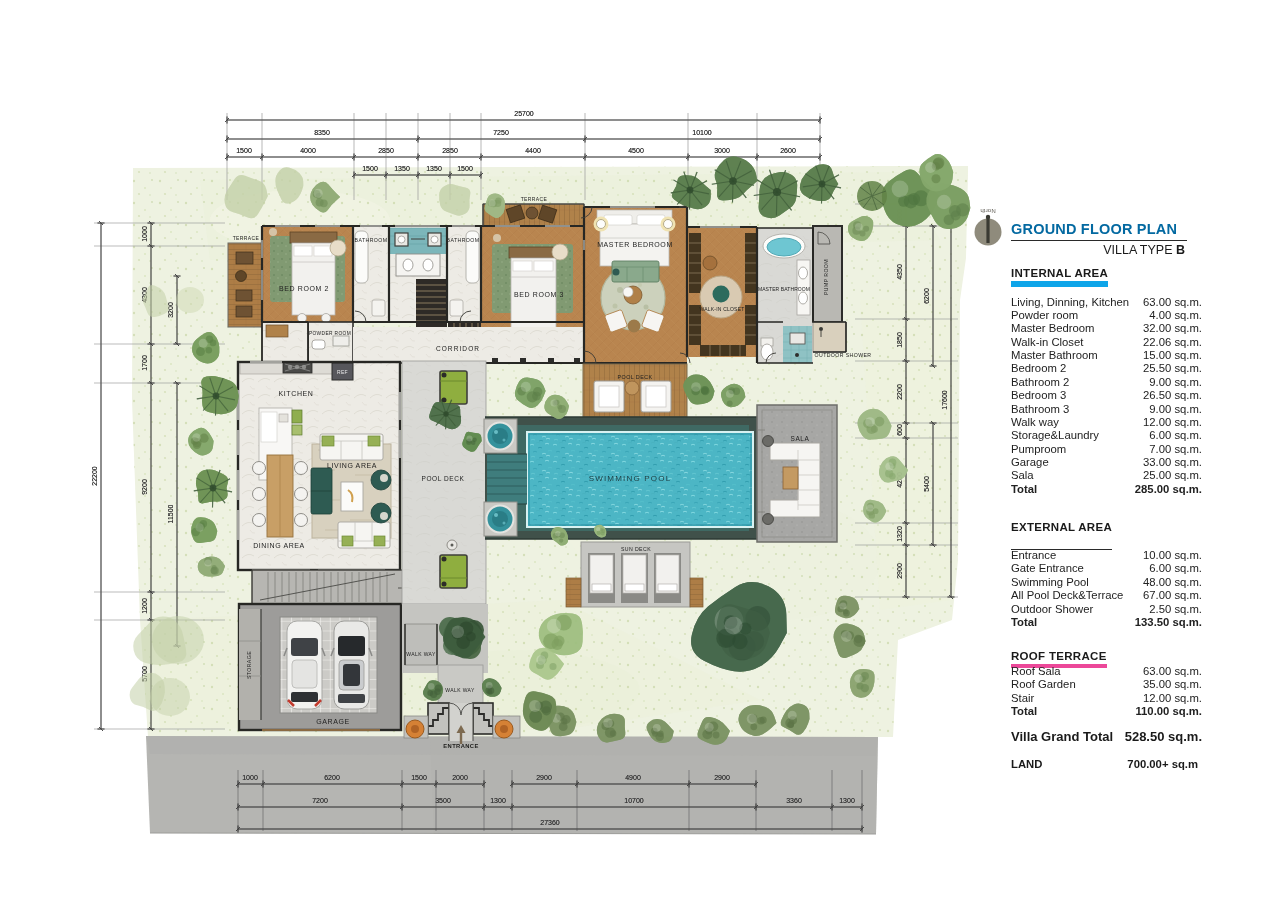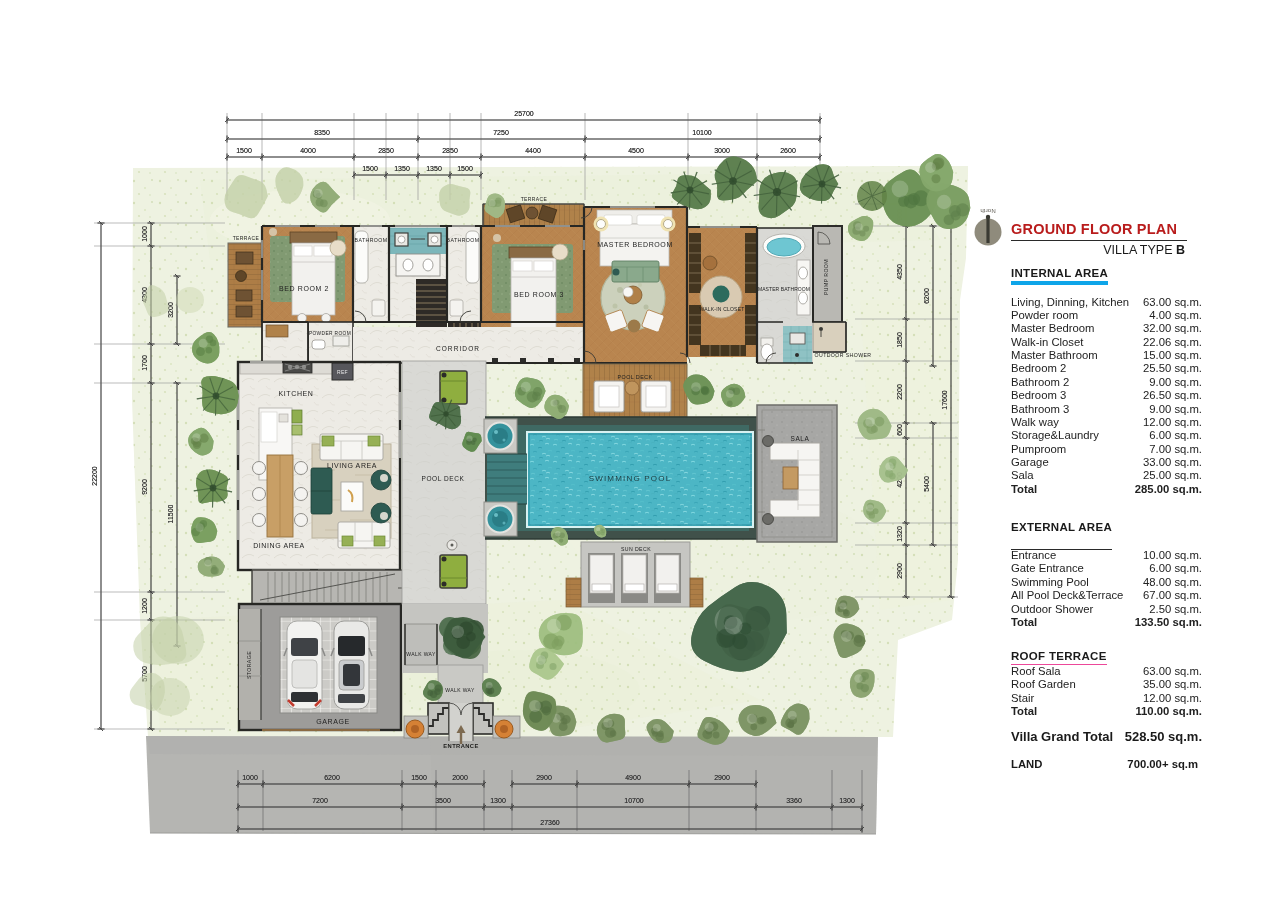--- a/index.html
+++ b/index.html
@@ -1830,25 +1830,25 @@
 <g>
 <circle cx="988" cy="232" r="13.5" fill="#8f8b7c"></circle>
 <path d="M988,243 V216" stroke="#3a3a33" stroke-width="3.2"></path>
 <circle cx="988" cy="217" r="2.2" fill="#3a3a33"></circle>
 <text x="988" y="204" text-anchor="middle" transform="rotate(180 988 206.5)" style="font-size:6px;fill:#5d5a52;letter-spacing:.2px;">North</text>
 </g>
 </svg>
 
 <div style="position:absolute;left:1011px;top:0;width:200px;">
 
-<div style="position:absolute;left:0;top:221px;width:176px;font-size:14.5px;font-weight:bold;color:#b91c1c;letter-spacing:0.2px;border-bottom:1.5px solid #2a2a2a;padding-bottom:3px;white-space:nowrap;">GROUND FLOOR PLAN</div>
+<div style="position:absolute;left:0;top:221px;width:176px;font-size:14.5px;font-weight:bold;color:#0369a1;letter-spacing:0.2px;border-bottom:1.5px solid #2a2a2a;padding-bottom:3px;white-space:nowrap;">GROUND FLOOR PLAN</div>
 
 <div style="position:absolute;left:0;top:243px;width:174px;font-size:12.5px;color:#1a1a1a;text-align:right;">VILLA TYPE <b>B</b></div>
 
-<div style="position:absolute;left:0;top:267px;font-size:11.5px;font-weight:bold;color:#1a1a1a;letter-spacing:0.3px;border-bottom:4px solid #0ea5e9;padding-bottom:2px;">INTERNAL AREA</div>
+<div style="position:absolute;left:0;top:267px;font-size:11.5px;font-weight:bold;color:#1a1a1a;letter-spacing:0.3px;border-bottom:6px solid #0ea5e9;padding-bottom:2px;">INTERNAL AREA</div>
 
 <div style="position:absolute;left:0;top:295.5px;width:191px;font-size:11.3px;color:#222;line-height:13.38px;">
 <div>Living, Dinning, Kitchen<span style="float:right">63.00 sq.m.</span></div>
 <div>Powder room<span style="float:right">4.00 sq.m.</span></div>
 <div>Master Bedroom<span style="float:right">32.00 sq.m.</span></div>
 <div>Walk-in Closet<span style="float:right">22.06 sq.m.</span></div>
 <div>Master Bathroom<span style="float:right">15.00 sq.m.</span></div>
 <div>Bedroom 2<span style="float:right">25.50 sq.m.</span></div>
 <div>Bathroom 2<span style="float:right">9.00 sq.m.</span></div>
 <div>Bedroom 3<span style="float:right">26.50 sq.m.</span></div>
@@ -1865,21 +1865,21 @@
 
 <div style="position:absolute;left:0;top:549px;width:191px;font-size:11.3px;color:#222;line-height:13.38px;">
 <div>Entrance<span style="float:right">10.00 sq.m.</span></div>
 <div>Gate Entrance<span style="float:right">6.00 sq.m.</span></div>
 <div>Swimming Pool<span style="float:right">48.00 sq.m.</span></div>
 <div>All Pool Deck&amp;Terrace<span style="float:right">67.00 sq.m.</span></div>
 <div>Outdoor Shower<span style="float:right">2.50 sq.m.</span></div>
 <div style="font-weight:bold">Total<span style="float:right">133.50 sq.m.</span></div>
 </div>
 
-<div style="position:absolute;left:0;top:650px;font-size:11.5px;font-weight:bold;color:#1a1a1a;letter-spacing:0.3px;border-bottom:1px solid #ec4899;padding-bottom:2px;">ROOF TERRACE</div>
+<div style="position:absolute;left:0;top:650px;font-size:11.5px;font-weight:bold;color:#1a1a1a;letter-spacing:0.3px;border-bottom:4px solid #ec4899;padding-bottom:2px;">ROOF TERRACE</div>
 
 <div style="position:absolute;left:0;top:665px;width:191px;font-size:11.3px;color:#222;line-height:13.38px;">
 <div>Roof Sala<span style="float:right">63.00 sq.m.</span></div>
 <div>Roof Garden<span style="float:right">35.00 sq.m.</span></div>
 <div>Stair<span style="float:right">12.00 sq.m.</span></div>
 <div style="font-weight:bold">Total<span style="float:right">110.00 sq.m.</span></div>
 </div>
 
 <div style="position:absolute;left:0;top:729px;width:191px;font-size:13px;color:#1a1a1a;font-weight:bold;">Villa Grand Total<span style="float:right">528.50 sq.m.</span></div>
 

